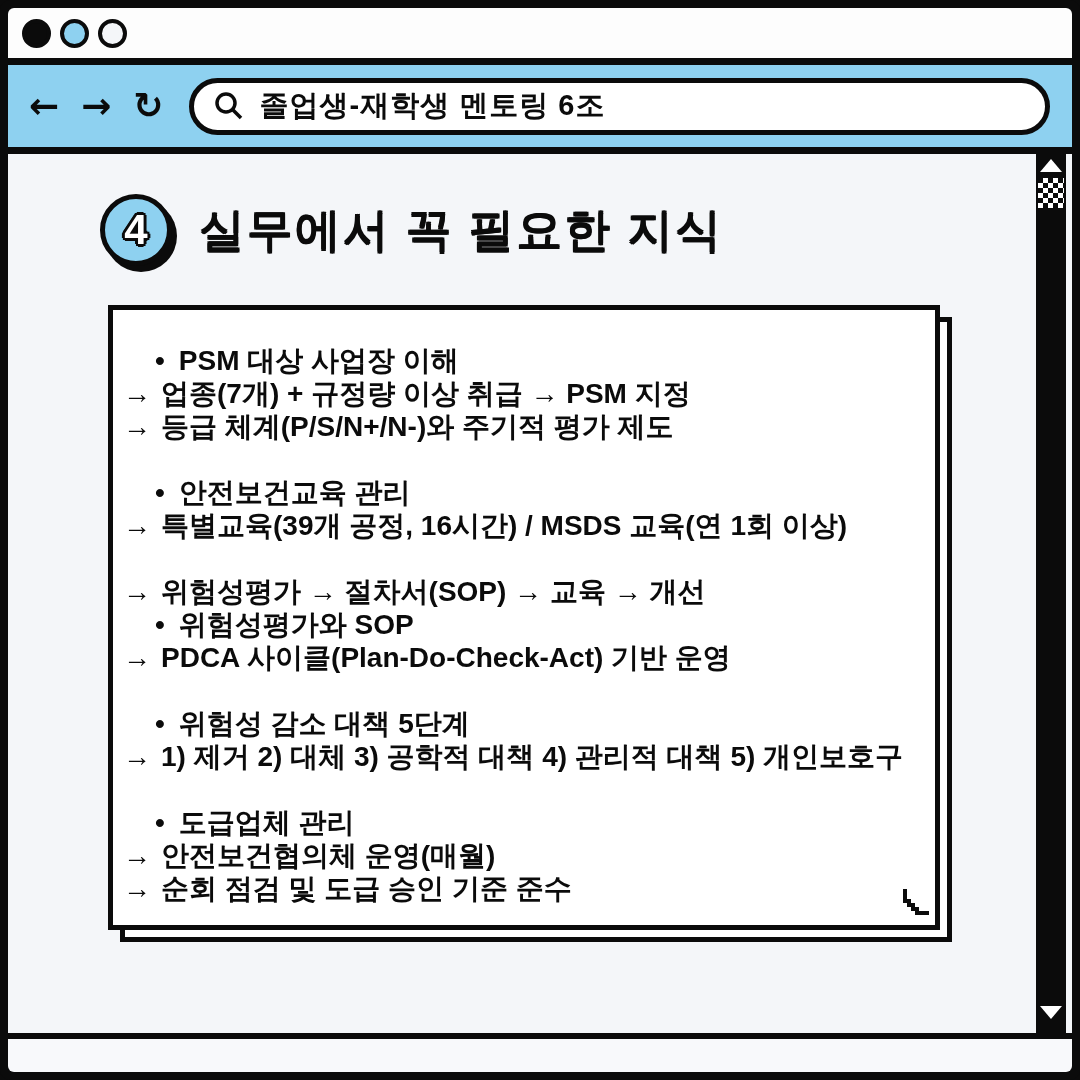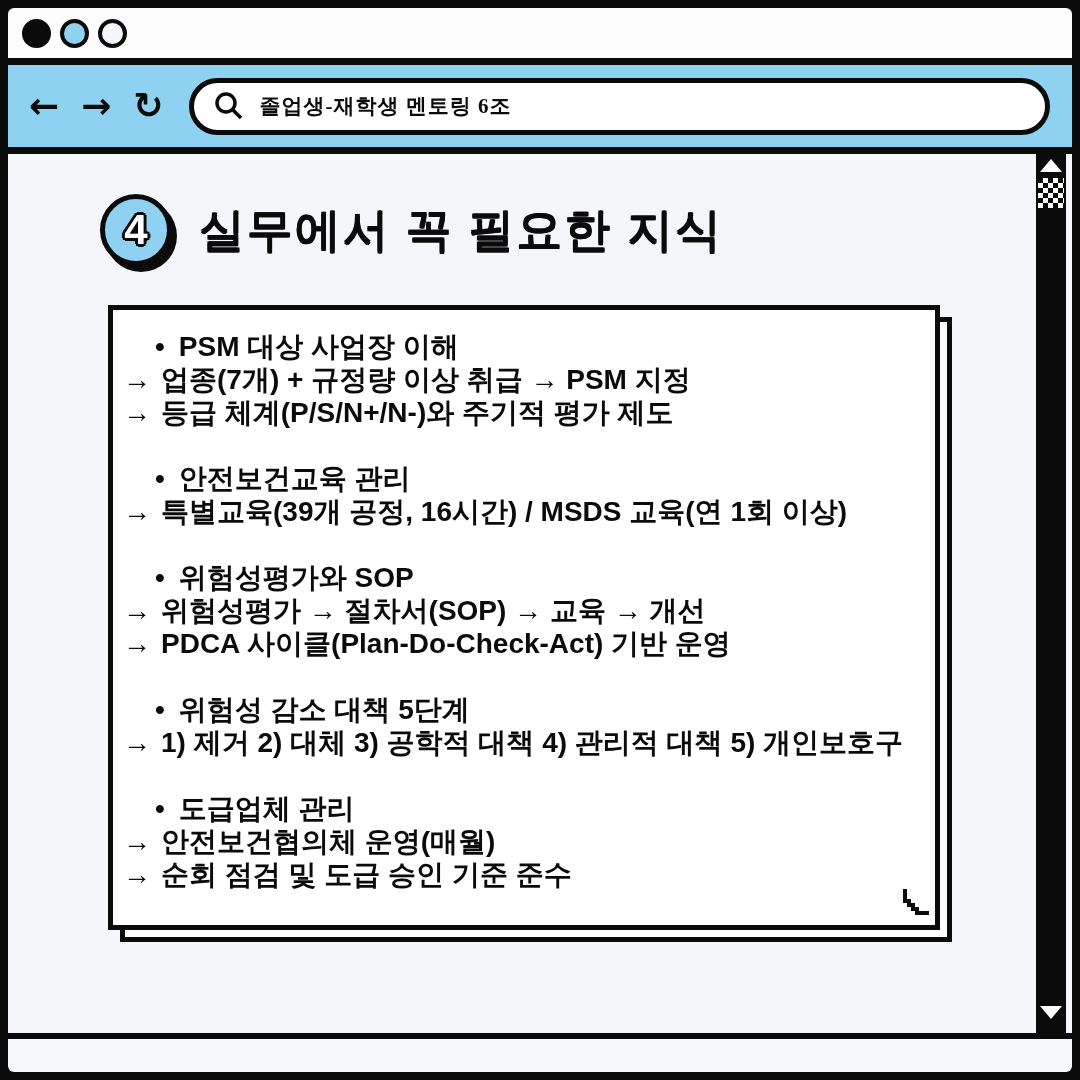--- a/index.html
+++ b/index.html
@@ -45,21 +45,21 @@
     padding: 0 7px; cursor: pointer;
     font-family: "DejaVu Sans", sans-serif;
   }
   .searchbar {
     flex: 1; height: 57px; margin-left: 10px;
     background: #ffffff; border: 5px solid #0b0b0b;
     border-radius: 29px;
     display: flex; align-items: center;
     padding: 0 20px; gap: 16px;
   }
-  .search-text { font-size: 21px; font-weight: bold; letter-spacing: 1px; font-family: Liberation Serif, serif; }
+  .search-text { font-size: 29px; font-weight: bold; letter-spacing: 1px; }
 
   
   .content {
     flex: 1 1 auto; background: #f4f6f9;
     position: relative; overflow: hidden;
   }
 
   
   .scrollbar {
     position: absolute; top: 0; bottom: 0; right: 6px; width: 30px;
@@ -104,21 +104,21 @@
 
   
   .card-wrap { position: absolute; top: 151px; left: 100px; width: 832px; height: 625px; }
   .card-back {
     position: absolute; top: 12px; left: 12px; right: -12px; bottom: -12px;
     background: #ffffff; border: 5px solid #0b0b0b;
   }
   .card {
     position: absolute; inset: 0;
     background: #ffffff; border: 5px solid #0b0b0b;
-    padding: 20px 18px 18px 10px;
+    padding: 34px 18px 18px 10px;
     overflow: hidden;
   }
   .section { margin-bottom: 33px; }
   .line { font-size: 28px; line-height: 33px; font-weight: bold; white-space: nowrap; }
   .line.head { padding-left: 32px; }
   .bullet { margin-right: 14px; }
   .arrow { margin-right: 10px; }
   .fold-icon { position: absolute; right: 4px; bottom: 4px; }
 
   
@@ -186,25 +186,25 @@
         <div class="section">
           <div class="line head">
             <span class="bullet">•</span><span>안전보건교육 관리</span>
           </div>
           <div class="line item">
             <span class="arrow">→</span><span>특별교육(39개 공정, 16시간) / MSDS 교육(연 1회 이상)</span>
           </div>
         </div>
 
         <div class="section">
+          <div class="line item">
+            <span class="arrow">→</span><span>위험성평가 → 절차서(SOP) → 교육 → 개선</span>
+          </div>
           <div class="line head">
             <span class="bullet">•</span><span>위험성평가와 SOP</span>
-          </div>
-          <div class="line item">
-            <span class="arrow">→</span><span>위험성평가 → 절차서(SOP) → 교육 → 개선</span>
           </div>
           <div class="line item">
             <span class="arrow">→</span><span>PDCA 사이클(Plan-Do-Check-Act) 기반 운영</span>
           </div>
         </div>
 
         <div class="section">
           <div class="line head">
             <span class="bullet">•</span><span>위험성 감소 대책 5단계</span>
           </div>

